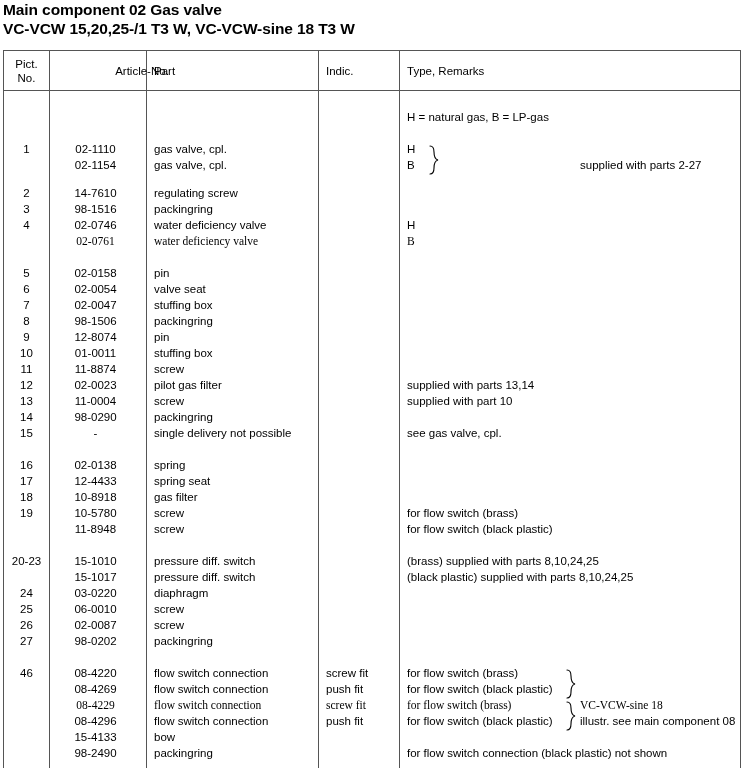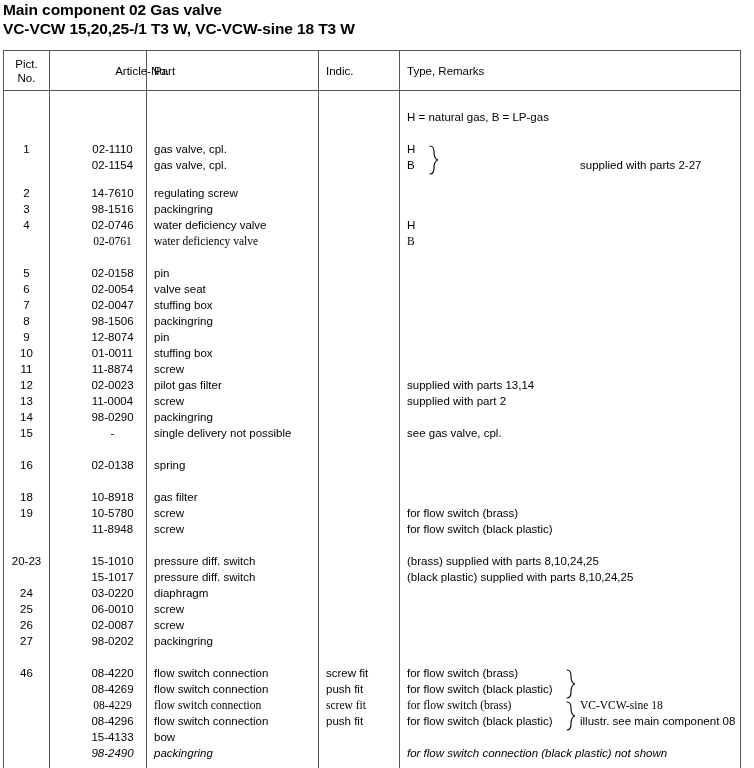--- a/index.html
+++ b/index.html
@@ -105,21 +105,21 @@
     white-space: nowrap;
   }
   .cell {
     position: absolute;
     top: 0;
     height: 16px;
     line-height: 16px;
     overflow: visible;
   }
   .cell.pict    { left: 0;     width: 45px;  text-align: center; }
-  .cell.article { left: 60px;  width: 97px;  text-align: center; }
+  .cell.article { left: 43px;  width: 97px;  text-align: center; }
   .cell.part    { left: 150px; }
   .cell.indic   { left: 322px; }
   .cell.type    { left: 403px; }
   .cell.note    { left: 576px; }
 
   
   .brace {
     position: absolute;
     width: 10px;
     height: 30px;
@@ -229,37 +229,42 @@
       <div class="row" style="top: 286px;">
         <div class="cell pict">12</div>
         <div class="cell article">02-0023</div>
         <div class="cell part">pilot gas filter</div>
         <div class="cell type">supplied with parts 13,14</div>
       </div>
       <div class="row" style="top: 302px;">
         <div class="cell pict">13</div>
         <div class="cell article">11-0004</div>
         <div class="cell part">screw</div>
-        <div class="cell type">supplied with part 2</div>
+        <div class="cell type">supplied with part 10</div>
       </div>
       <div class="row" style="top: 318px;">
         <div class="cell pict">14</div>
         <div class="cell article">98-0290</div>
         <div class="cell part">packingring</div>
       </div>
       <div class="row" style="top: 334px;">
         <div class="cell pict">15</div>
         <div class="cell article">-</div>
         <div class="cell part">single delivery not possible</div>
         <div class="cell type">see gas valve, cpl.</div>
       </div>
       <div class="row" style="top: 366px;">
         <div class="cell pict">16</div>
         <div class="cell article">02-0138</div>
         <div class="cell part">spring</div>
+      </div>
+      <div class="row" style="top: 382px;">
+        <div class="cell pict">17</div>
+        <div class="cell article">12-4433</div>
+        <div class="cell part">spring seat</div>
       </div>
       <div class="row" style="top: 398px;">
         <div class="cell pict">18</div>
         <div class="cell article">10-8918</div>
         <div class="cell part">gas filter</div>
       </div>
       <div class="row" style="top: 414px;">
         <div class="cell pict">19</div>
         <div class="cell article">10-5780</div>
         <div class="cell part">screw</div>
@@ -325,21 +330,21 @@
         <div class="cell article">08-4296</div>
         <div class="cell part">flow switch connection</div>
         <div class="cell indic">push fit</div>
         <div class="cell type">for flow switch (black plastic)</div>
         <div class="cell note">illustr. see main component 08</div>
       </div>
       <div class="row" style="top: 638px;">
         <div class="cell article">15-4133</div>
         <div class="cell part">bow</div>
       </div>
-      <div class="row" style="top: 654px; font-style: italic;">
+      <div class="row" style="top: 654px;">
         <div class="cell article">98-2490</div>
         <div class="cell part">packingring</div>
         <div class="cell type">for flow switch connection (black plastic) not shown</div>
       </div>
       <div class="brace" style="left: 425px; top: 54px;">
         <svg width="10" height="30" viewBox="0 0 10 30">
           <path d="M1 1 Q5 1 5 7 Q5 14 9 15 Q5 16 5 23 Q5 29 1 29" fill="none" stroke="#000" stroke-width="1.1" stroke-linecap="round"></path>
         </svg>
       </div>
       <div class="brace" style="left: 562px; top: 578px;">

